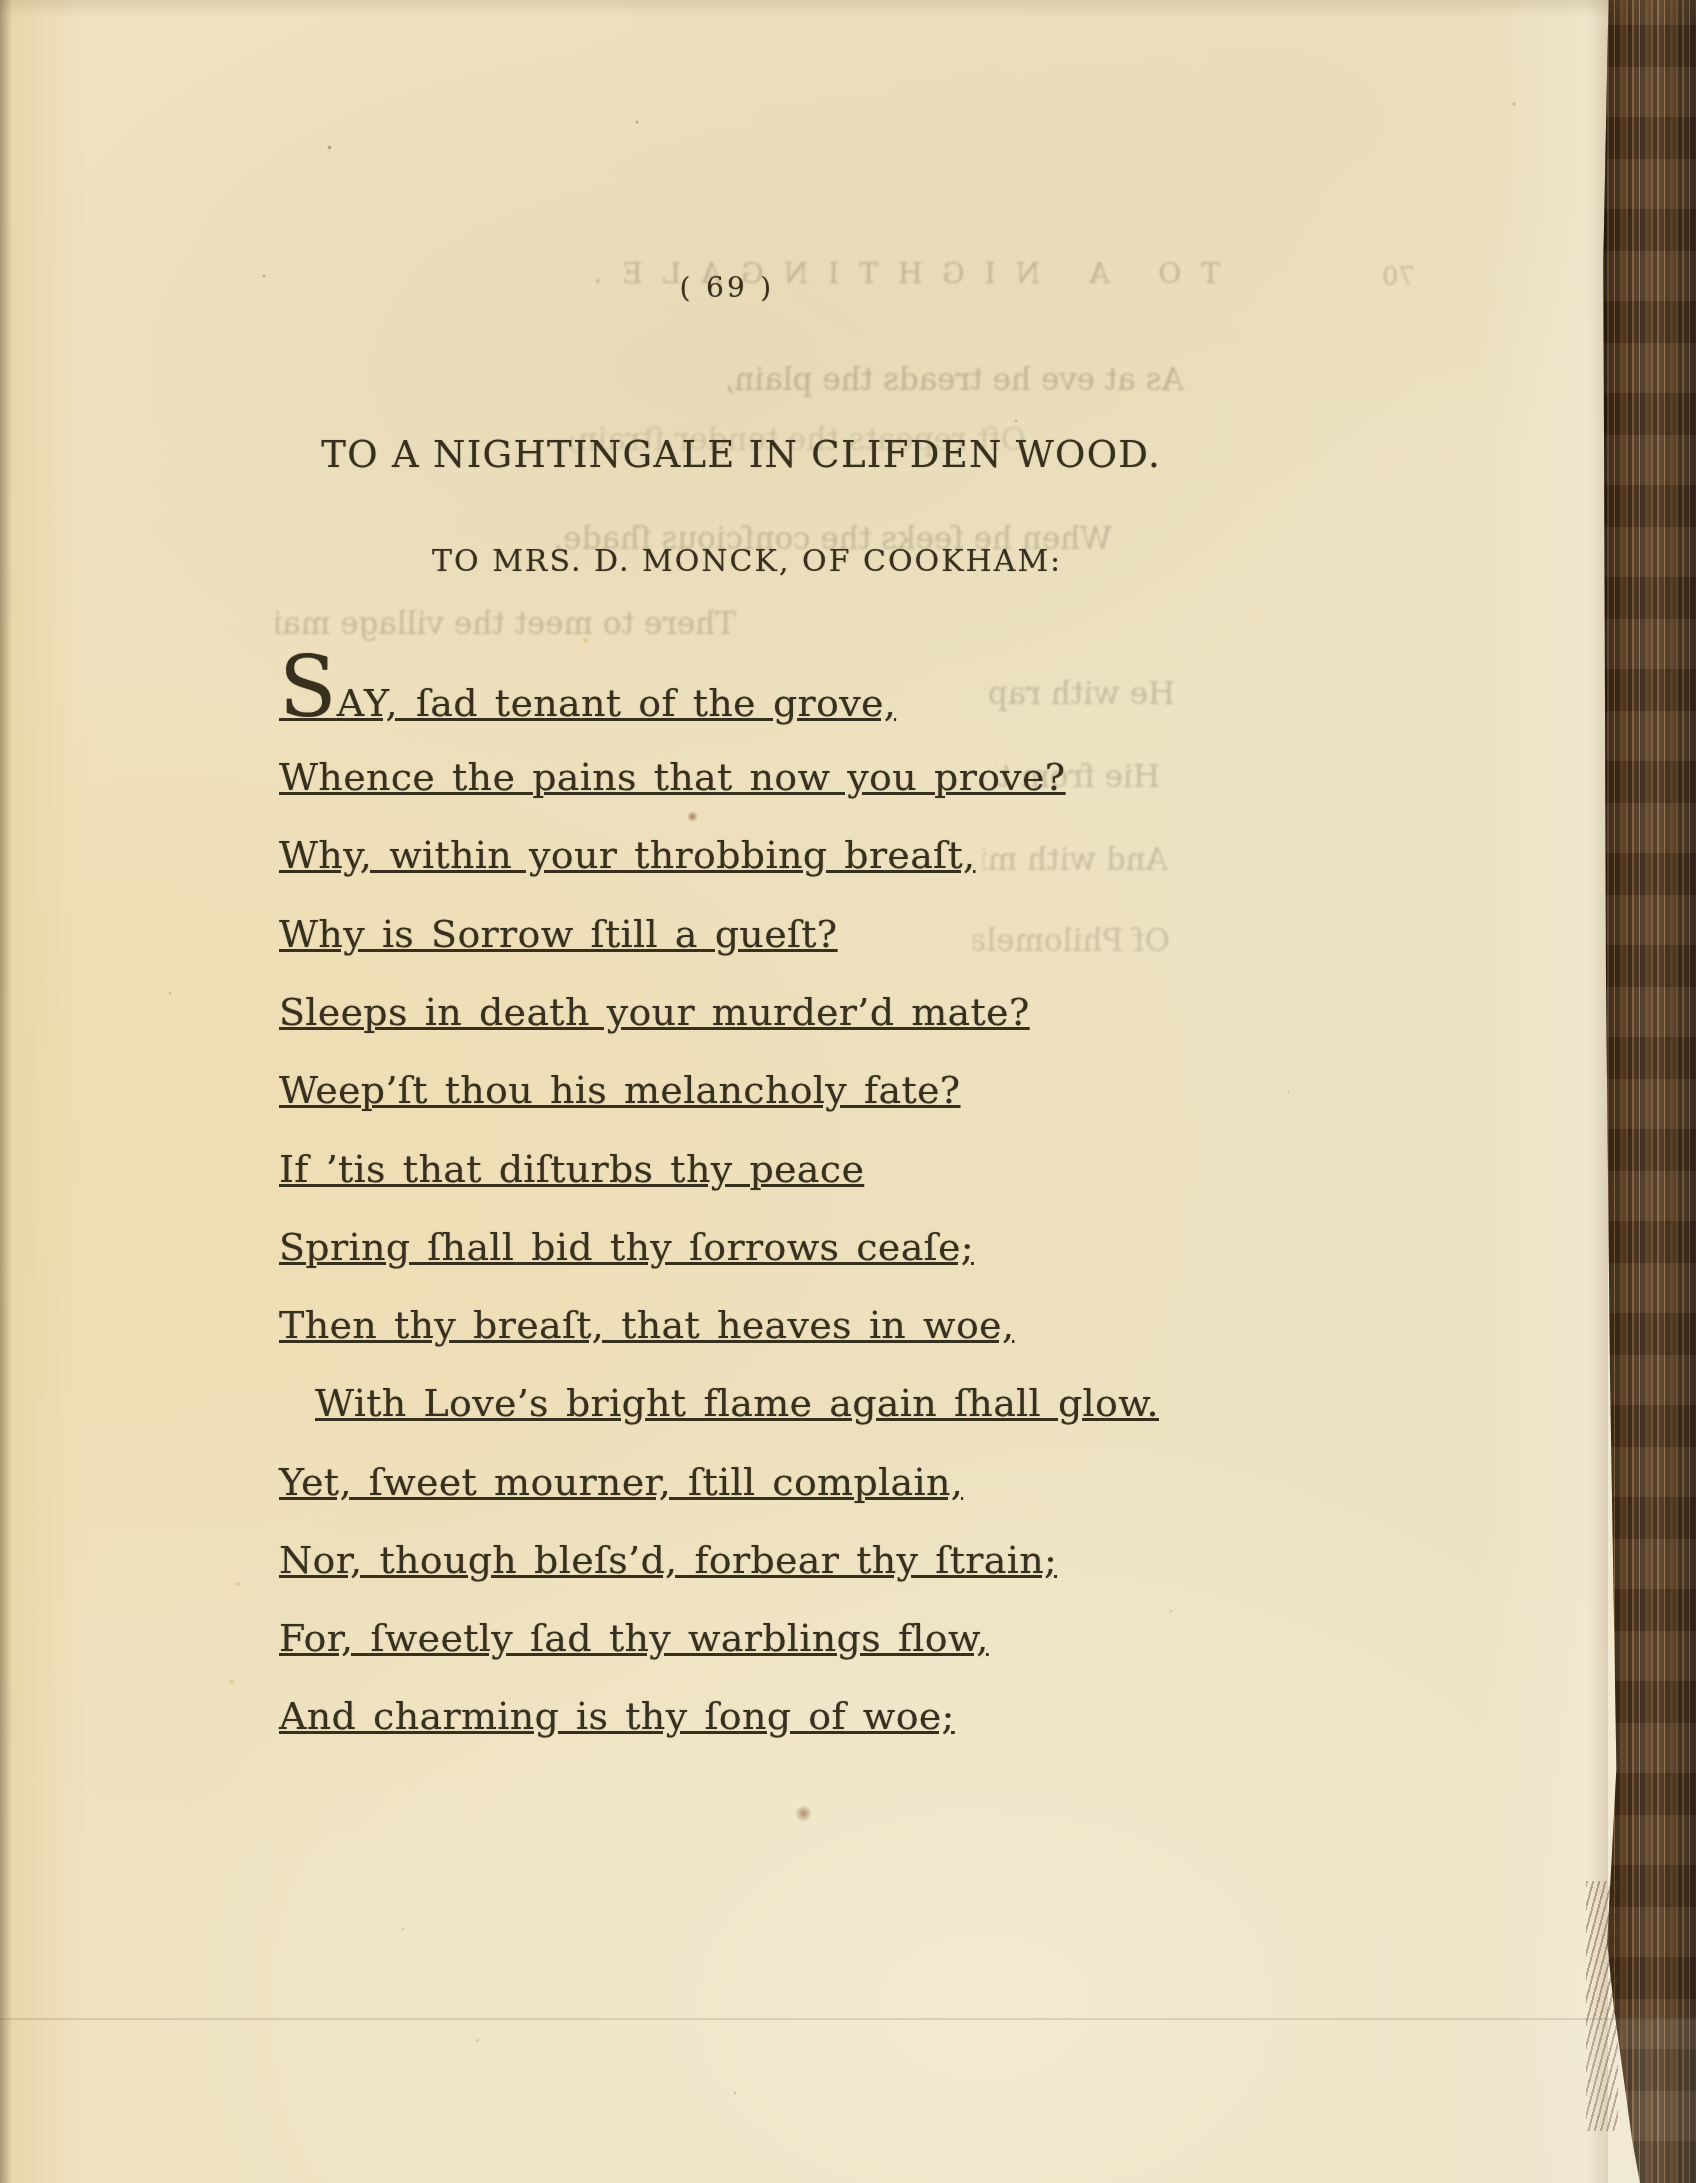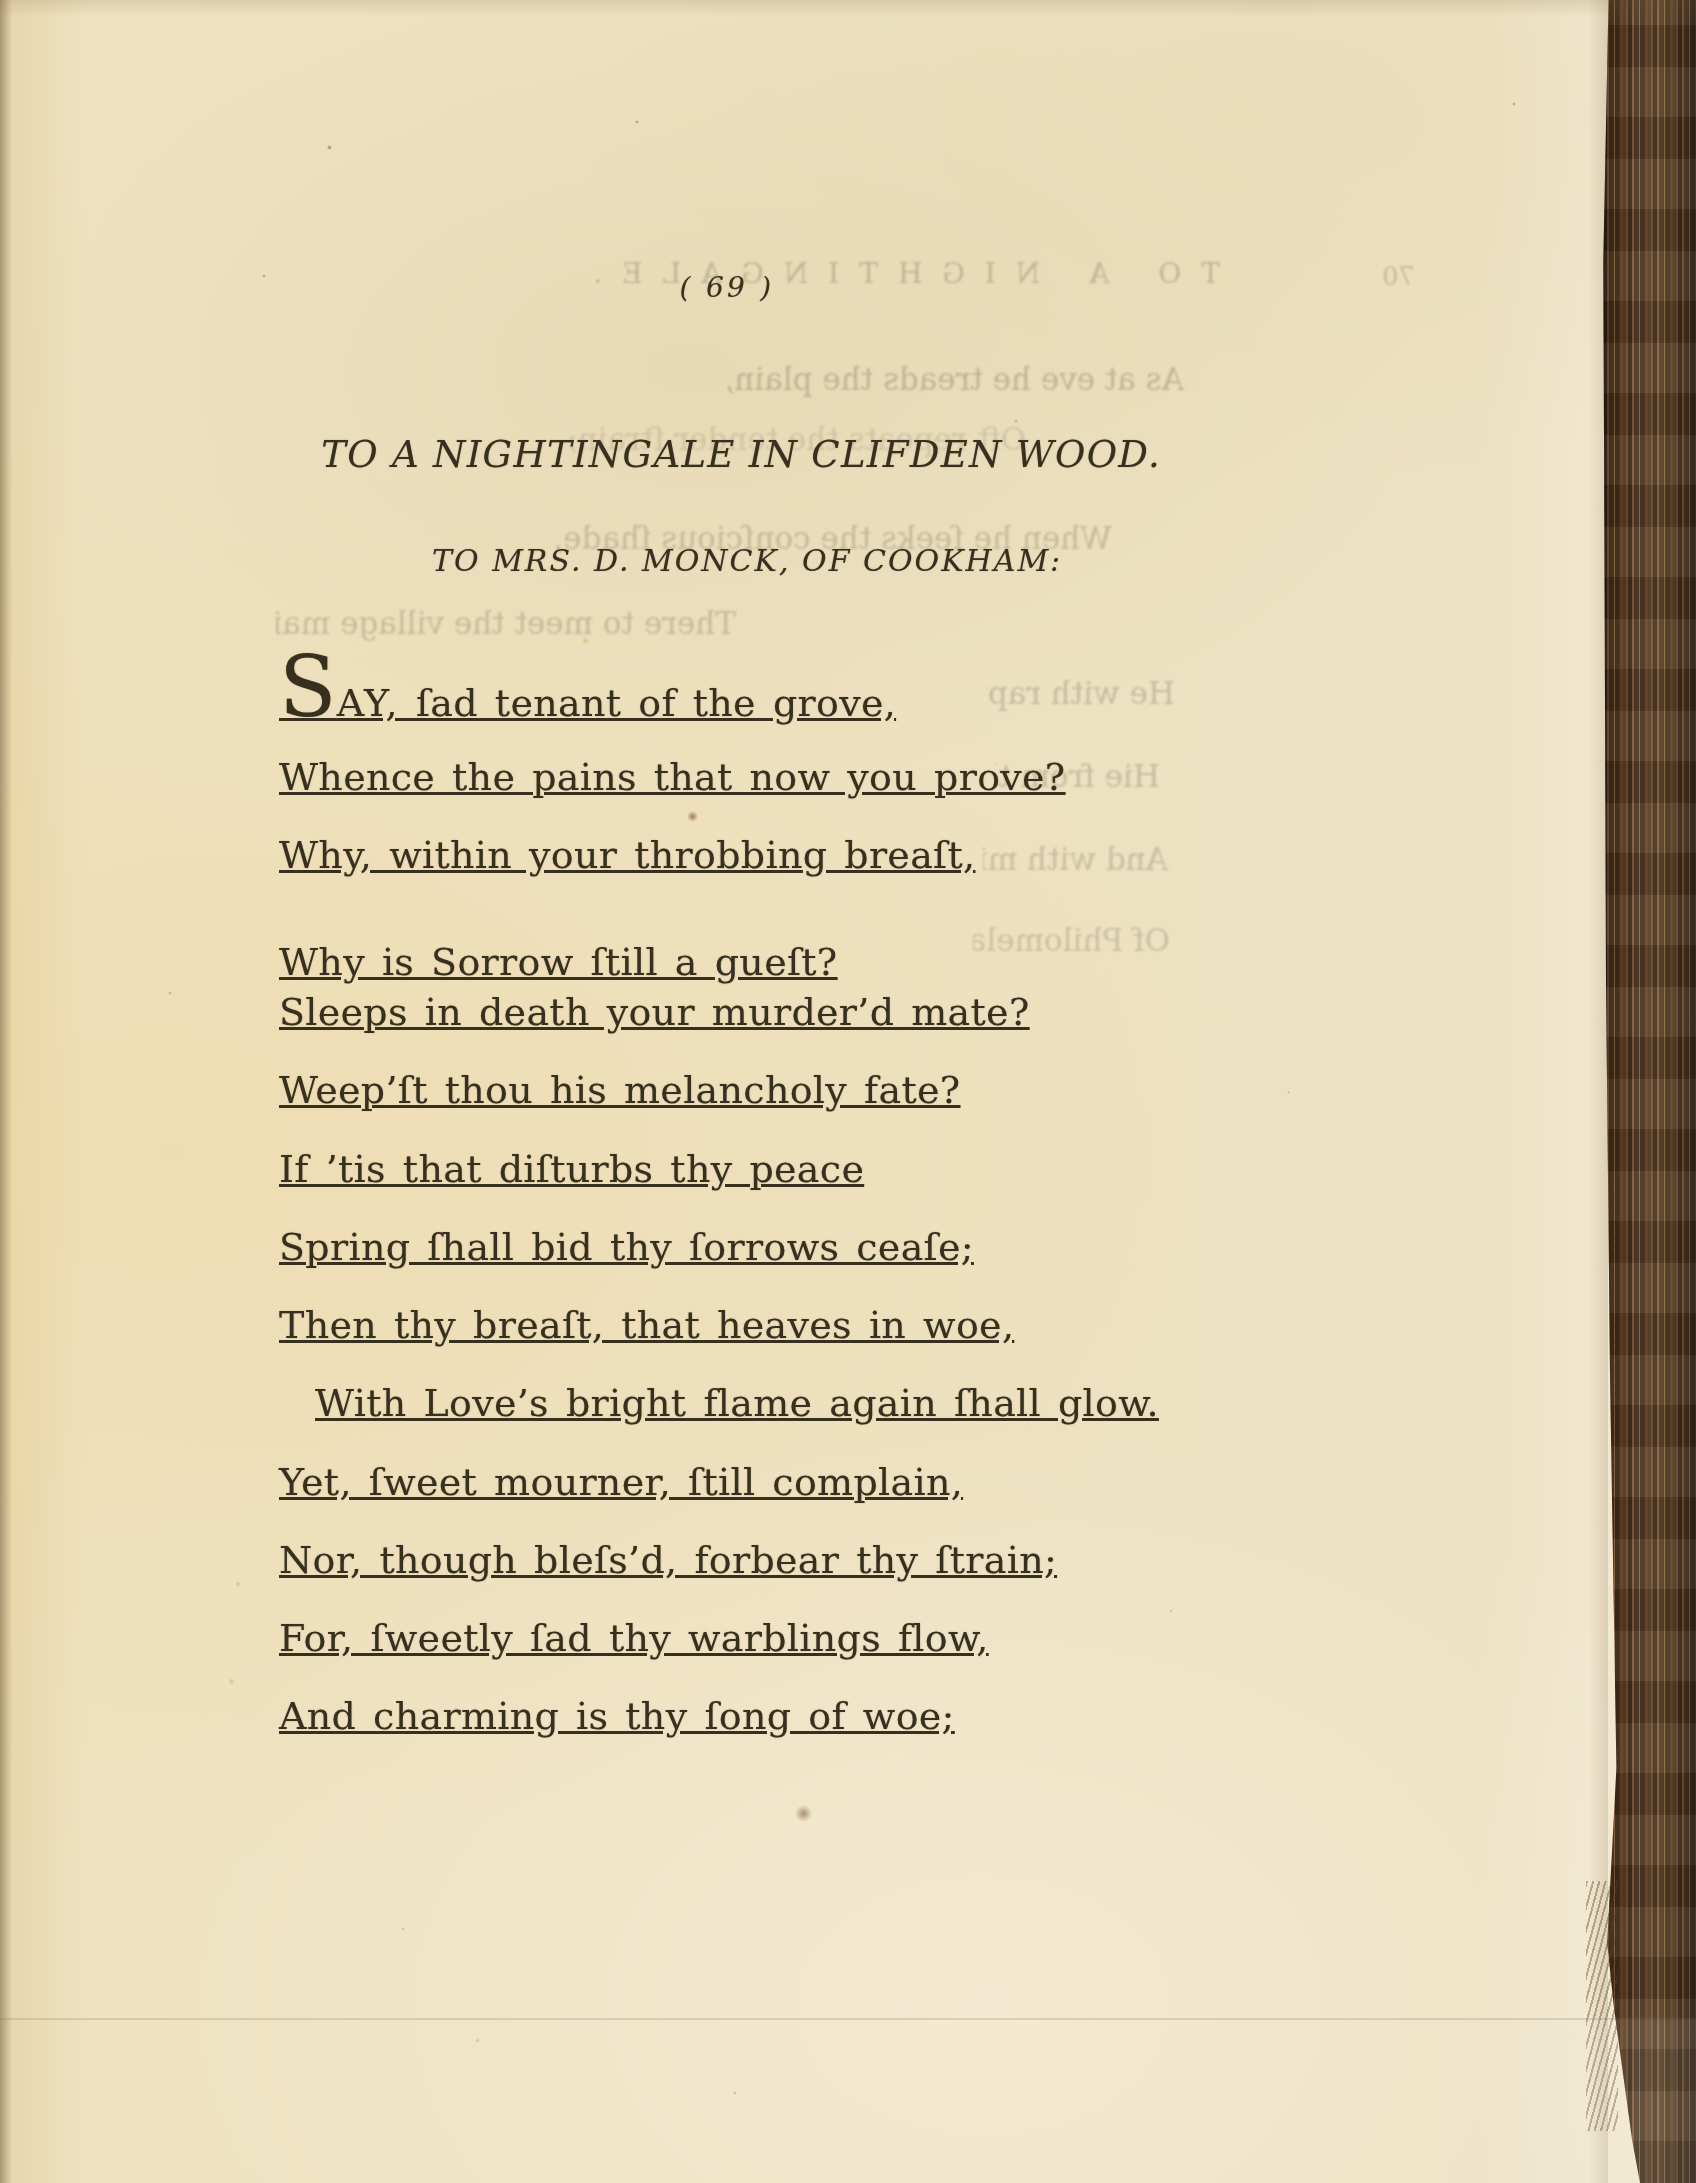--- a/index.html
+++ b/index.html
@@ -21,21 +21,20 @@
   }
   .scan::after{ 
     content:"";position:absolute;left:0;top:0;right:0;height:17px;z-index:6;
     background:linear-gradient(180deg, rgba(110,88,48,0.14), rgba(110,88,48,0));
   }
 
   
   .print{
     position:absolute;color:#37301f;z-index:3;white-space:nowrap;line-height:1;
     text-shadow:0 0 1.3px rgba(55,48,31,0.38);
-    font-style:italic;
   }
   .page-number{left:661px;top:274px;width:132px;text-align:center;font-size:28px;letter-spacing:3.3px;}
   .title{left:253px;top:436px;width:908px;text-align:right;font-size:37px;letter-spacing:1.3px;}
   .dedication{left:432px;top:546px;width:664px;text-align:left;font-size:30px;letter-spacing:2px;}
 
   .poem{position:absolute;left:279px;top:0;z-index:3;}
   .poem-line{
     position:absolute;left:0;font-size:38px;line-height:1;white-space:nowrap;
     color:#37301f;letter-spacing:0.3px;word-spacing:4.6px;
     text-shadow:0 0 1.3px rgba(55,48,31,0.38);
@@ -105,21 +104,21 @@
 
   <div class="print dedication">TO MRS. D. MONCK, OF COOKHAM:</div>
 
   <div class="poem">
     <div class="poem-line first-line">
       <span class="dropcap">S</span><span class="firstcaps">AY,</span><span> ſad tenant of the grove,</span>
     </div>
     <div id="poem-lines">
         <div class="poem-line" style="top: 758px;">Whence the pains that now you prove?</div>
         <div class="poem-line" style="top: 836px;">Why, within your throbbing breaſt,</div>
-        <div class="poem-line" style="top: 915px; margin-top: 28px;">Why is Sorrow ſtill a gueſt?</div>
+        <div class="poem-line" style="top: 915px;">Why is Sorrow ſtill a gueſt?</div>
         <div class="poem-line" style="top: 993px;">Sleeps in death your murder’d mate?</div>
         <div class="poem-line" style="top: 1071px;">Weep’ſt thou his melancholy fate?</div>
         <div class="poem-line" style="top: 1150px;">If ’tis that diſturbs thy peace</div>
         <div class="poem-line" style="top: 1228px;">Spring ſhall bid thy ſorrows ceaſe;</div>
         <div class="poem-line" style="top: 1306px;">Then thy breaſt, that heaves in woe,</div>
         <div class="poem-line" style="top: 1384px; margin-left: 36px;">With Love’s bright flame again ſhall glow.</div>
         <div class="poem-line" style="top: 1463px;">Yet, ſweet mourner, ſtill complain,</div>
         <div class="poem-line" style="top: 1541px;">Nor, though bleſs’d, forbear thy ſtrain;</div>
         <div class="poem-line" style="top: 1619px;">For, ſweetly ſad thy warblings flow,</div>
         <div class="poem-line" style="top: 1697px;">And charming is thy ſong of woe;</div>

